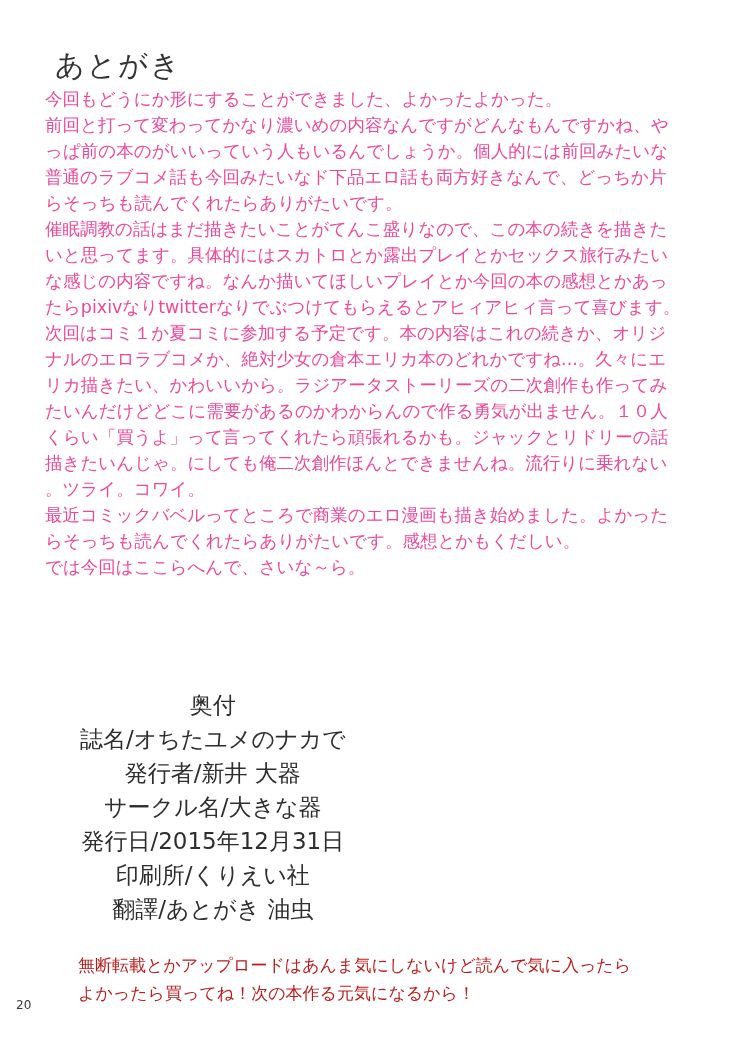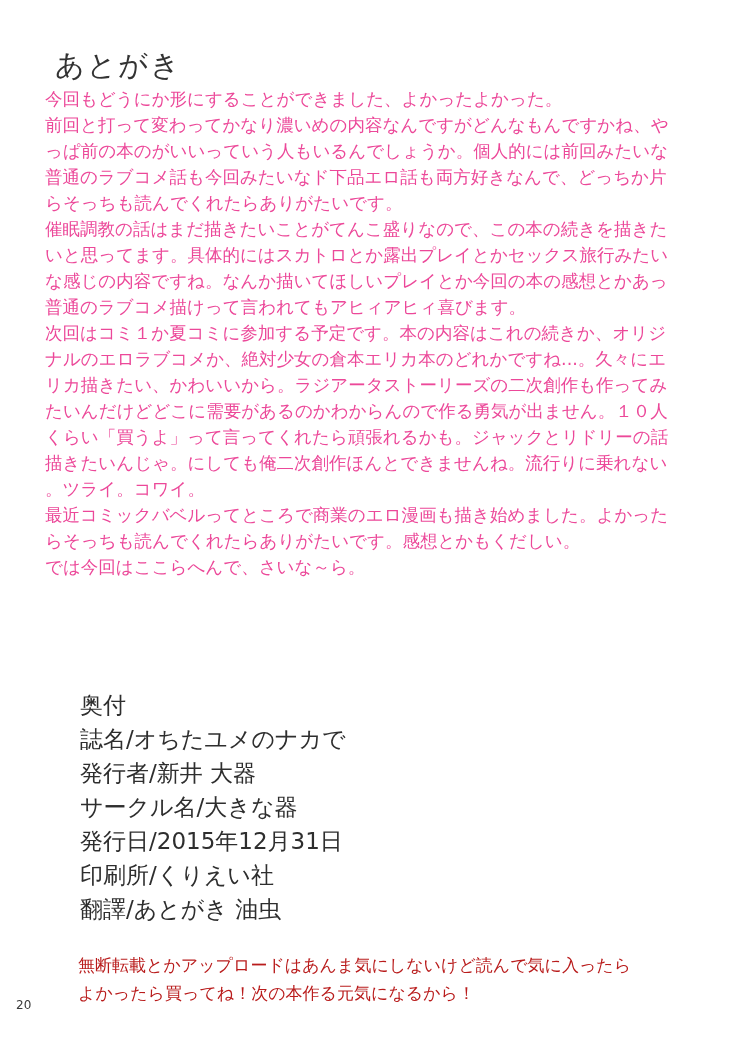--- a/index.html
+++ b/index.html
@@ -36,20 +36,21 @@
   .afterword .text-line {
     white-space: nowrap;
   }
   .colophon {
     position: absolute;
     left: 80px;
     top: 688px;
     font-size: 23px;
     line-height: 34px;
     color: #2e2e2e;
+    text-align: center;
   }
   .colophon .text-line {
     white-space: nowrap;
   }
   .notice {
     position: absolute;
     left: 78px;
     top: 951px;
     font-size: 17px;
     line-height: 28px;
@@ -75,21 +76,21 @@
 
   <div class="afterword">
       <div class="text-line">今回もどうにか形にすることができました、よかったよかった。</div>
       <div class="text-line">前回と打って変わってかなり濃いめの内容なんですがどんなもんですかね、や</div>
       <div class="text-line">っぱ前の本のがいいっていう人もいるんでしょうか。個人的には前回みたいな</div>
       <div class="text-line">普通のラブコメ話も今回みたいなド下品エロ話も両方好きなんで、どっちか片</div>
       <div class="text-line">らそっちも読んでくれたらありがたいです。</div>
       <div class="text-line">催眠調教の話はまだ描きたいことがてんこ盛りなので、この本の続きを描きた</div>
       <div class="text-line">いと思ってます。具体的にはスカトロとか露出プレイとかセックス旅行みたい</div>
       <div class="text-line">な感じの内容ですね。なんか描いてほしいプレイとか今回の本の感想とかあっ</div>
-      <div class="text-line">普通のラブコメ描けって言われてもアヒィアヒィ喜びます。</div>
+      <div class="text-line">たらpixivなりtwitterなりでぶつけてもらえるとアヒィアヒィ言って喜びます。</div>
       <div class="text-line">次回はコミ１か夏コミに参加する予定です。本の内容はこれの続きか、オリジ</div>
       <div class="text-line">ナルのエロラブコメか、絶対少女の倉本エリカ本のどれかですね...。久々にエ</div>
       <div class="text-line">リカ描きたい、かわいいから。ラジアータストーリーズの二次創作も作ってみ</div>
       <div class="text-line">たいんだけどどこに需要があるのかわからんので作る勇気が出ません。１０人</div>
       <div class="text-line">くらい「買うよ」って言ってくれたら頑張れるかも。ジャックとリドリーの話</div>
       <div class="text-line">描きたいんじゃ。にしても俺二次創作ほんとできませんね。流行りに乗れない</div>
       <div class="text-line">。ツライ。コワイ。</div>
       <div class="text-line">最近コミックバベルってところで商業のエロ漫画も描き始めました。よかった</div>
       <div class="text-line">らそっちも読んでくれたらありがたいです。感想とかもくだしい。</div>
       <div class="text-line">では今回はここらへんで、さいな～ら。</div>

